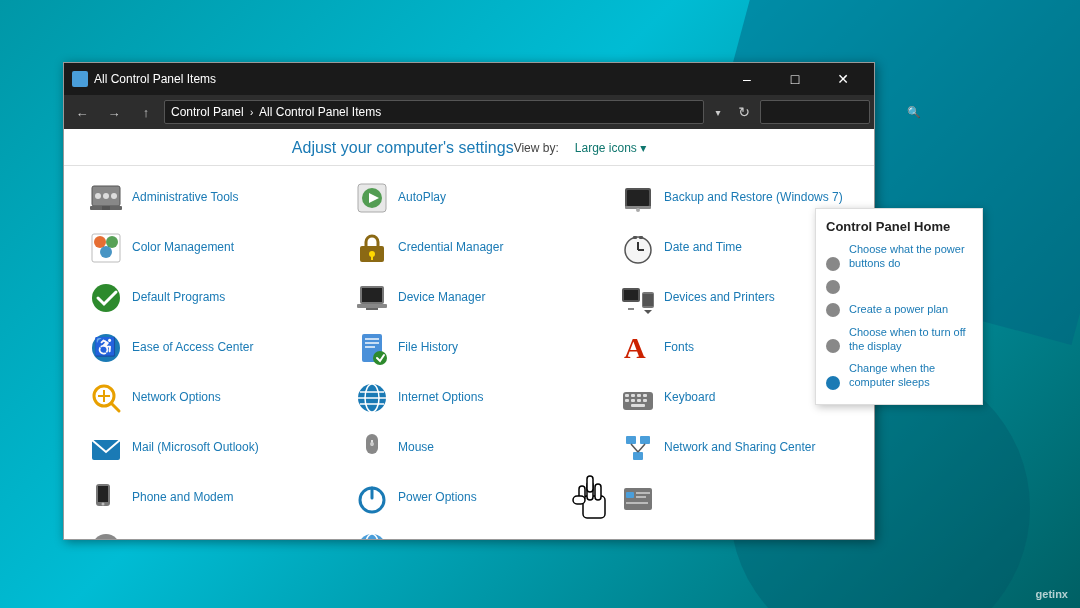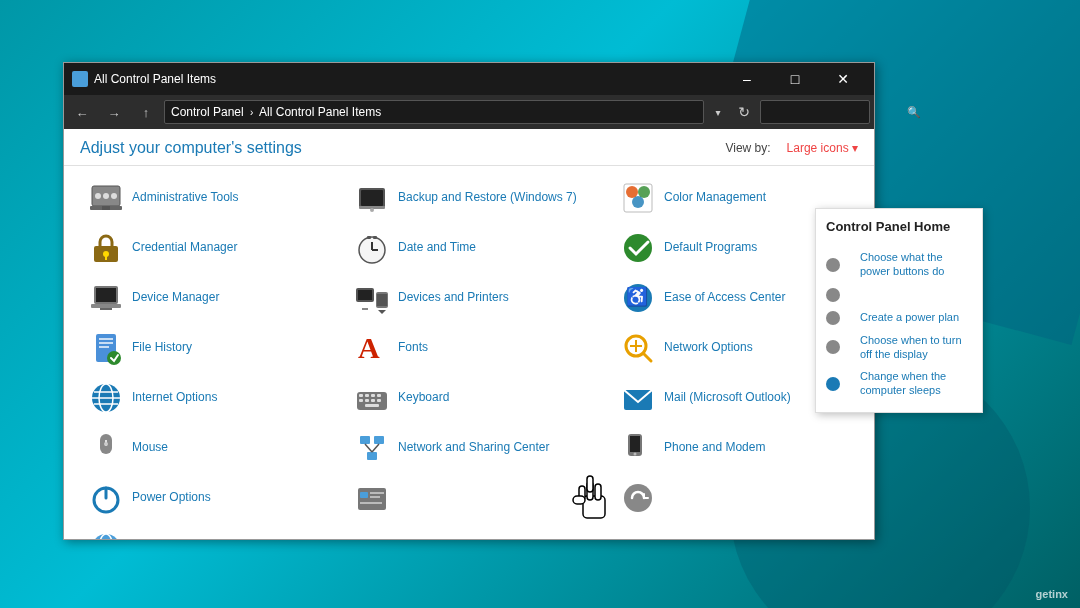--- a/index.html
+++ b/index.html
@@ -164,38 +164,38 @@
       overflow: hidden;
       display: flex;
       flex-direction: column;
     }
 
     
     .content-header {
       padding: 10px 16px 8px;
       display: flex;
       align-items: center;
-      justify-content: space-between;
+      justify-content: center;
       border-bottom: 1px solid #e0e0e0;
       flex-shrink: 0;
     }
     .header-title {
       color: #1a7ab5;
       font-size: 16px;
       font-weight: 400;
     }
     .view-by {
       display: flex;
       align-items: center;
       gap: 16px;
       font-size: 12px;
       color: #444;
     }
     .view-by-link {
-      color: #ef4444;
+      color: #0f766e;
       font-size: 12px;
       cursor: pointer;
       display: flex; align-items: center; gap: 2px;
     }
 
     
     .items-container {
       flex: 1;
       overflow-y: scroll;
       padding: 8px 8px 8px 16px;
@@ -245,26 +245,26 @@
       background: white;
       border: 1px solid #ddd;
       box-shadow: 2px 2px 8px rgba(0,0,0,0.25);
       padding: 10px;
       z-index: 100;
     }
     .popup-title {
       font-size: 13px;
       font-weight: 600;
       color: #222;
-      margin-bottom: 12px;
+      margin-bottom: 4px;
     }
     .popup-item {
       display: flex;
-      align-items: center;
-      gap: 20px;
+      align-items: flex-end;
+      gap: 9px;
       padding: 4px 0;
       cursor: pointer;
       font-size: 11px;
       color: #1a7ab5;
       line-height: 1.3;
     }
     .popup-bullet {
       width: 14px; height: 14px;
       background: #888;
       border-radius: 50%;
@@ -356,20 +356,30 @@
                 <rect x="4" y="6" width="28" height="20" rx="2" fill="#888"></rect>
                 <rect x="4" y="6" width="28" height="20" rx="2" fill="none" stroke="#555" stroke-width="1"></rect>
                 <rect x="2" y="26" width="32" height="4" rx="1" fill="#666"></rect>
                 <rect x="14" y="26" width="8" height="4" fill="#555"></rect>
                 <circle cx="10" cy="16" r="3" fill="#ddd"></circle>
                 <circle cx="18" cy="16" r="3" fill="#ddd"></circle>
                 <circle cx="26" cy="16" r="3" fill="#ddd"></circle>
               </svg>
             </div>
             <span class="item-label">Administrative Tools</span>
+          </div>
+          <div class="item">
+            <div class="item-icon">
+              <svg width="36" height="36" viewBox="0 0 36 36">
+                <rect x="4" y="4" width="28" height="28" rx="3" fill="#e8e8e8" stroke="#aaa" stroke-width="1"></rect>
+                <circle cx="18" cy="18" r="10" fill="#2d8a2d" opacity="0.8"></circle>
+                <polygon points="15,13 25,18 15,23" fill="white"></polygon>
+              </svg>
+            </div>
+            <span class="item-label">AutoPlay</span>
           </div>
           <div class="item">
             <div class="item-icon">
               <svg width="36" height="36" viewBox="0 0 36 36">
                 <rect x="5" y="8" width="26" height="20" rx="2" fill="#555"></rect>
                 <rect x="7" y="10" width="22" height="16" rx="1" fill="#222"></rect>
                 <rect x="5" y="26" width="26" height="3" rx="1" fill="#888"></rect>
                 <circle cx="18" cy="30" r="2" fill="#aaa"></circle>
               </svg>
             </div>

